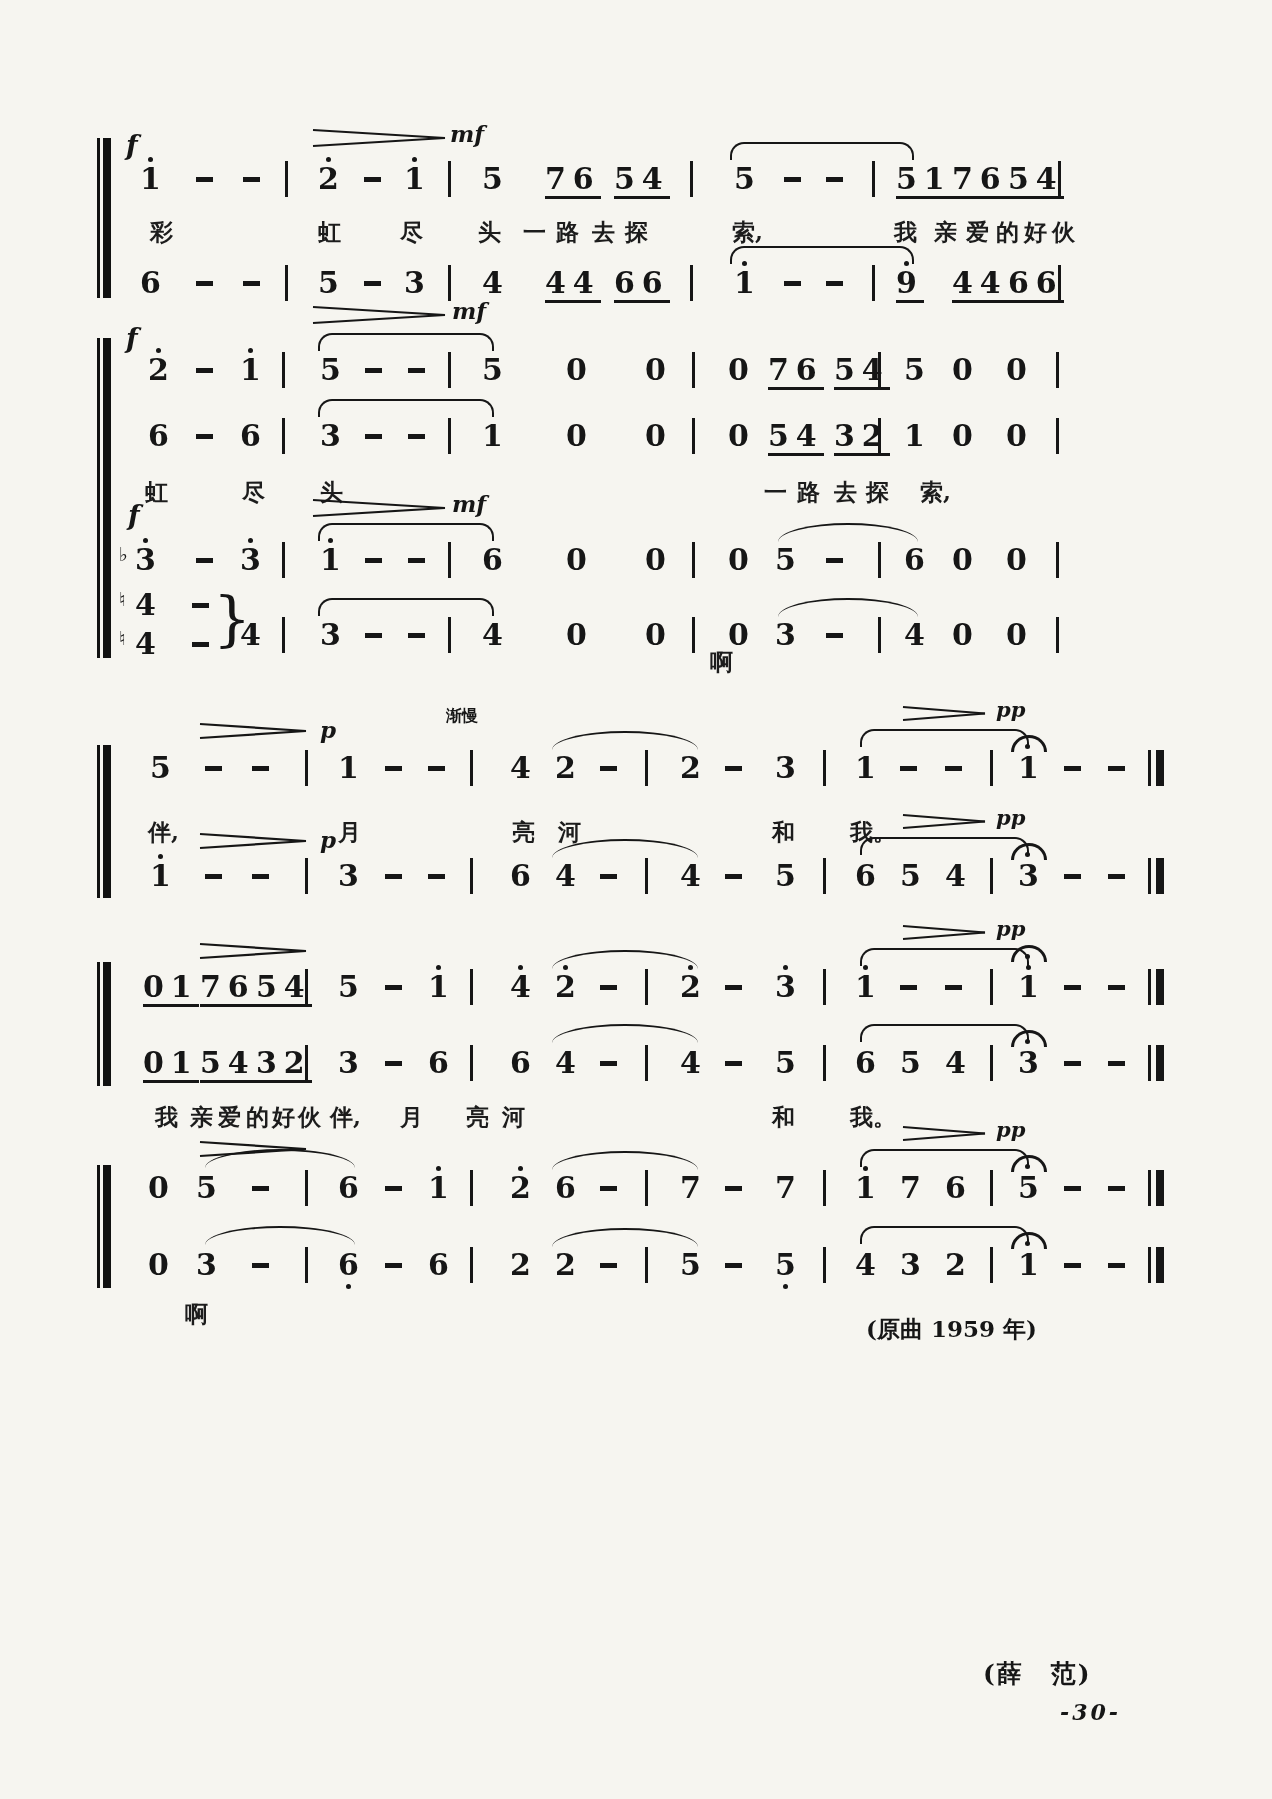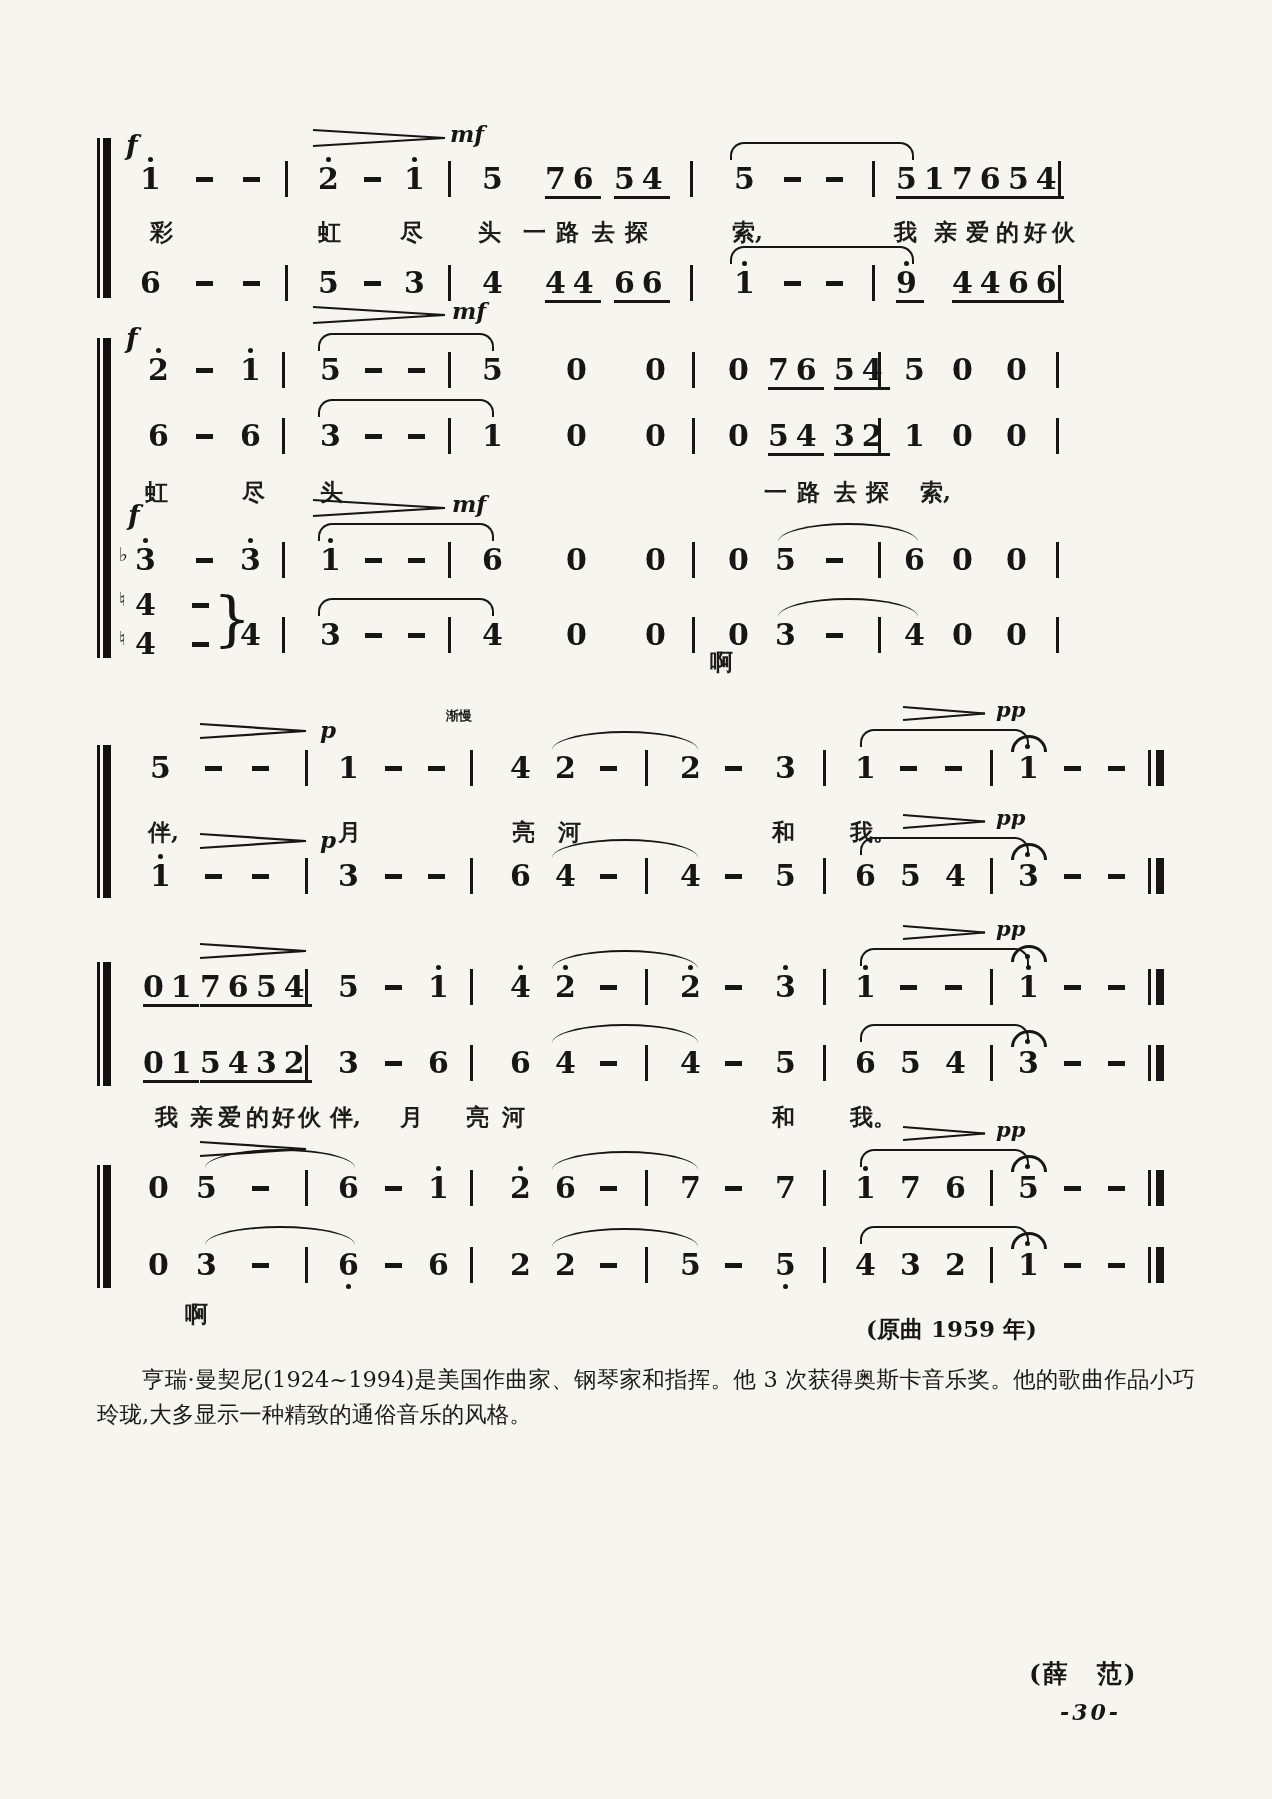--- a/index.html
+++ b/index.html
@@ -17,30 +17,30 @@
   .ferm{position:absolute;width:30px;height:14px;border:3px solid #161616;border-bottom:none;
         border-radius:50% 50% 0 0/100% 100% 0 0;}
   .farc{position:absolute;height:16px;border:2.5px solid #161616;border-bottom:none;
         border-radius:14px 14px 0 0;}
   .carc{position:absolute;height:17px;border-top:2.5px solid #161616;
         border-radius:50% 50% 0 0/100% 100% 0 0;}
   .lyr{position:absolute;font:600 23px/28px "DejaVu Serif",serif;color:#1c1c1c;white-space:nowrap;}
   .dyn{position:absolute;font:bold italic 23px/24px "DejaVu Serif",serif;color:#161616;white-space:nowrap;}
   .dyn.f{font-size:27px;}
   .dyn.pp{font-size:21px;}
-  .dyn.rit{font-style:normal;font-weight:700;font-size:13px;font-family:"DejaVu Sans",sans-serif;}
+  .dyn.rit{font-style:normal;font-weight:700;font-size:16px;font-family:"DejaVu Sans",sans-serif;}
   .sbar{position:absolute;width:3px;background:#111;}
   .sbar.thick{width:8px;}
   svg.hp{position:absolute;overflow:visible;}
   
   .origin{position:absolute;left:866px;top:1316px;font:600 23px/26px "DejaVu Serif",serif;}
   .notes{position:absolute;left:97px;top:1362px;width:1098px;
          font:500 22.5px/34.5px "DejaVu Serif",serif;text-align:justify;color:#1a1a1a;}
   .notes p{margin:0;text-indent:2em;}
-  .credit{position:absolute;left:1029px;top:1660px;font:600 25px/28px "DejaVu Serif",serif;letter-spacing:2px;text-align:center;}
+  .credit{position:absolute;left:983px;top:1660px;font:600 25px/28px "DejaVu Serif",serif;letter-spacing:2px;text-align:center;}
   .pageno{position:absolute;left:1060px;top:1700px;font:italic 600 22px/24px "DejaVu Serif",serif;letter-spacing:3px;}
 </style>
 </head>
 <body>
 
 <div id="page">
   <div id="score">
       <div class="sbar" style="left: 97px; top: 138px; height: 160px;"></div>
       <div class="sbar thick" style="left: 103px; top: 138px; height: 160px;"></div>
       <div class="sbar" style="left: 97px; top: 338px; height: 320px;"></div>
@@ -480,17 +480,16 @@
       <div class="dyn p" style="left: 320px; top: 718px;">p</div>
       <div class="dyn rit" style="left: 446px; top: 704px;">渐慢</div>
       <div class="dyn p" style="left: 320px; top: 828px;">p</div>
       <div class="dyn pp" style="left: 996px; top: 698px;">pp</div>
       <div class="dyn pp" style="left: 996px; top: 806px;">pp</div>
       <div class="dyn pp" style="left: 996px; top: 917px;">pp</div>
       <div class="dyn pp" style="left: 996px; top: 1118px;">pp</div>
     </div>
   <div class="origin">(原曲 1959 年)</div>
   <div class="notes">
-    <p>亨瑞·曼契尼(1924~1994)是美国作曲家、钢琴家和指挥。他 3 次获得奥斯卡音乐奖。他的歌曲作品小巧玲珑,大多显示一种精致的通俗音乐的风格。</p>
   </div>
   <div class="credit">(薛　范)</div>
   <div class="pageno">-30-</div>
 </div>
 
 </body></html>

